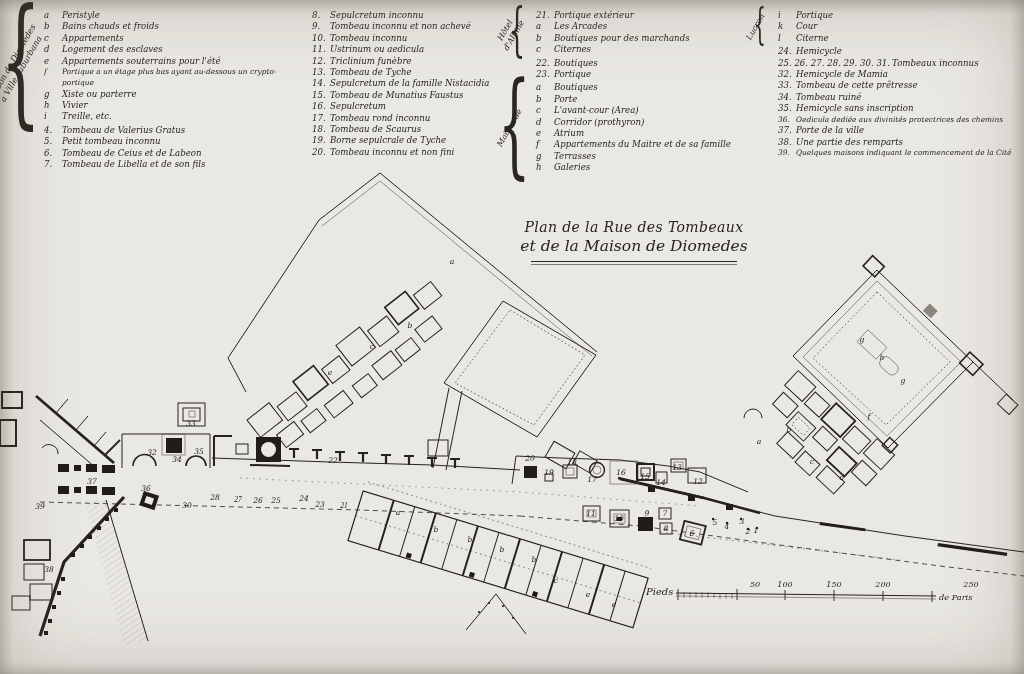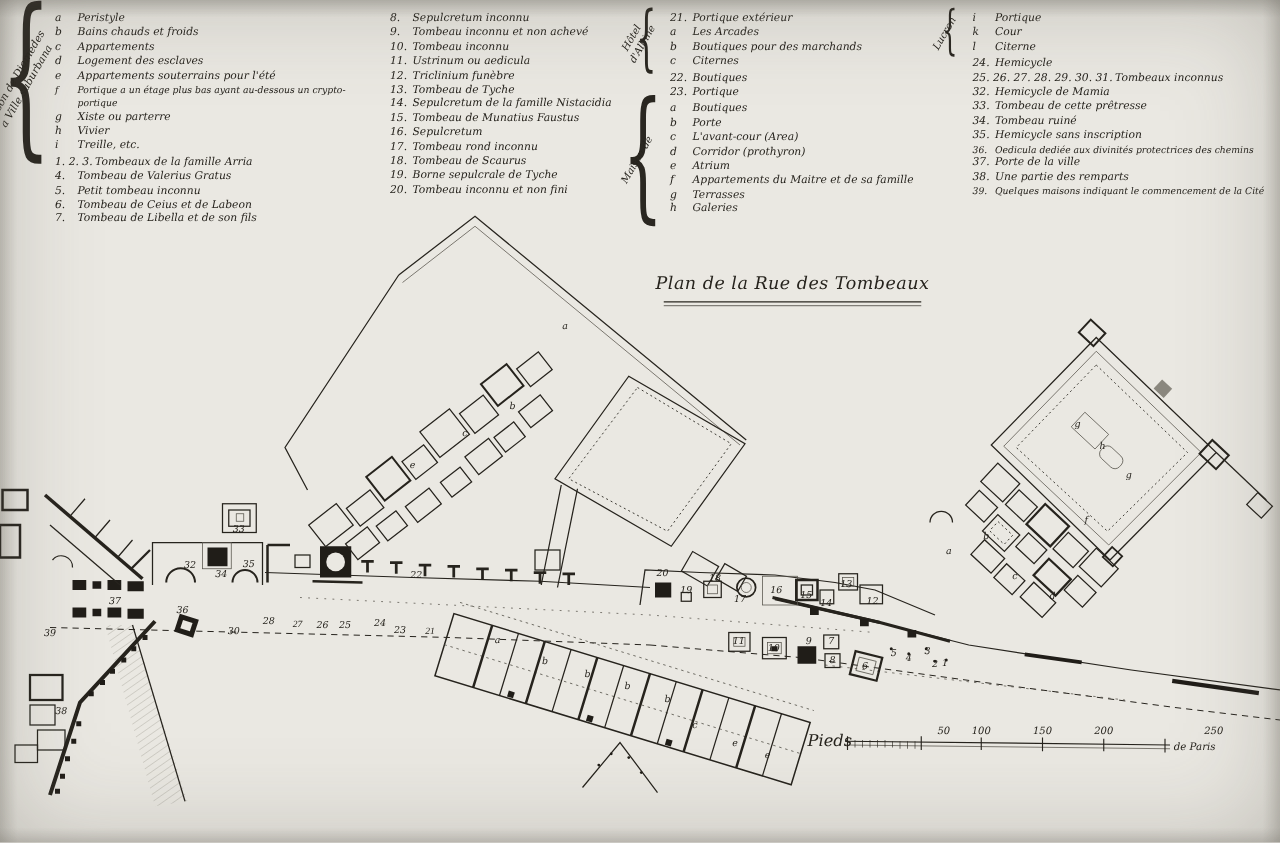--- a/index.html
+++ b/index.html
@@ -35,21 +35,21 @@
   .title-block{position:absolute;left:505px;top:219px;width:258px;text-align:center;font-style:italic;}
   .t1{font-size:14px;letter-spacing:.4px;}
   .t2{font-size:15.5px;margin-top:2px;}
   .trule{margin:6px auto 0;width:206px;height:2px;
     border-top:1.4px solid #2a2721;border-bottom:.6px solid rgba(42,39,33,.55);}
   
   #plan-labels{position:absolute;inset:0;pointer-events:none;}
   .plan-num{position:absolute;transform:translate(-50%,-50%);
     font-size:7.6px;font-style:italic;color:#26231d;}
   
-  .sb-left{position:absolute;left:646px;top:586px;font-size:13px;font-style:italic;}
+  .sb-left{position:absolute;left:646px;top:586px;font-size:10px;font-style:italic;}
   .sb-right{position:absolute;left:939px;top:592px;font-size:8.2px;font-style:italic;}
   .sb-tick{position:absolute;top:580px;transform:translateX(-50%);font-size:8px;font-style:italic;}
 </style>
 </head>
 <body>
 
 <div class="paper">
 
   <svg id="plan-svg" width="1024" height="674" viewBox="0 0 1024 674">
     <defs>
@@ -330,24 +330,20 @@
             <span class="num">h</span>
             <span class="txt">Vivier</span>
           </div>
           <div class="legend-item">
             <span class="num">i</span>
             <span class="txt">Treille, etc.</span>
           </div>
         </div>
         <div class="legend-group">
           <div class="legend-item">
-            <span class="num">1. 2. 3.</span>
-            <span class="txt">Tombeaux de la famille Arria</span>
-          </div>
-          <div class="legend-item">
             <span class="num">4.</span>
             <span class="txt">Tombeau de Valerius Gratus</span>
           </div>
           <div class="legend-item">
             <span class="num">5.</span>
             <span class="txt">Petit tombeau inconnu</span>
           </div>
           <div class="legend-item">
             <span class="num">6.</span>
             <span class="txt">Tombeau de Ceius et de Labeon</span>
@@ -541,20 +537,21 @@
             <span class="num">39.</span>
             <span class="txt">Quelques maisons indiquant le commencement de la Cité</span>
           </div>
         </div>
       </div>
     </div>
 
   
   <div class="title-block">
     <div class="t1">Plan de la Rue des Tombeaux</div>
+    <div class="t2">et de la Maison de Diomedes</div>
     <div class="trule"></div>
   </div>
 
   
   <div id="plan-labels">
       <span class="plan-num" style="left: 40px; top: 506px;">39</span>
       <span class="plan-num" style="left: 49px; top: 569px;">38</span>
       <span class="plan-num" style="left: 92px; top: 481px;">37</span>
       <span class="plan-num" style="left: 146px; top: 488px;">36</span>
       <span class="plan-num" style="left: 152px; top: 452px;">32</span>

